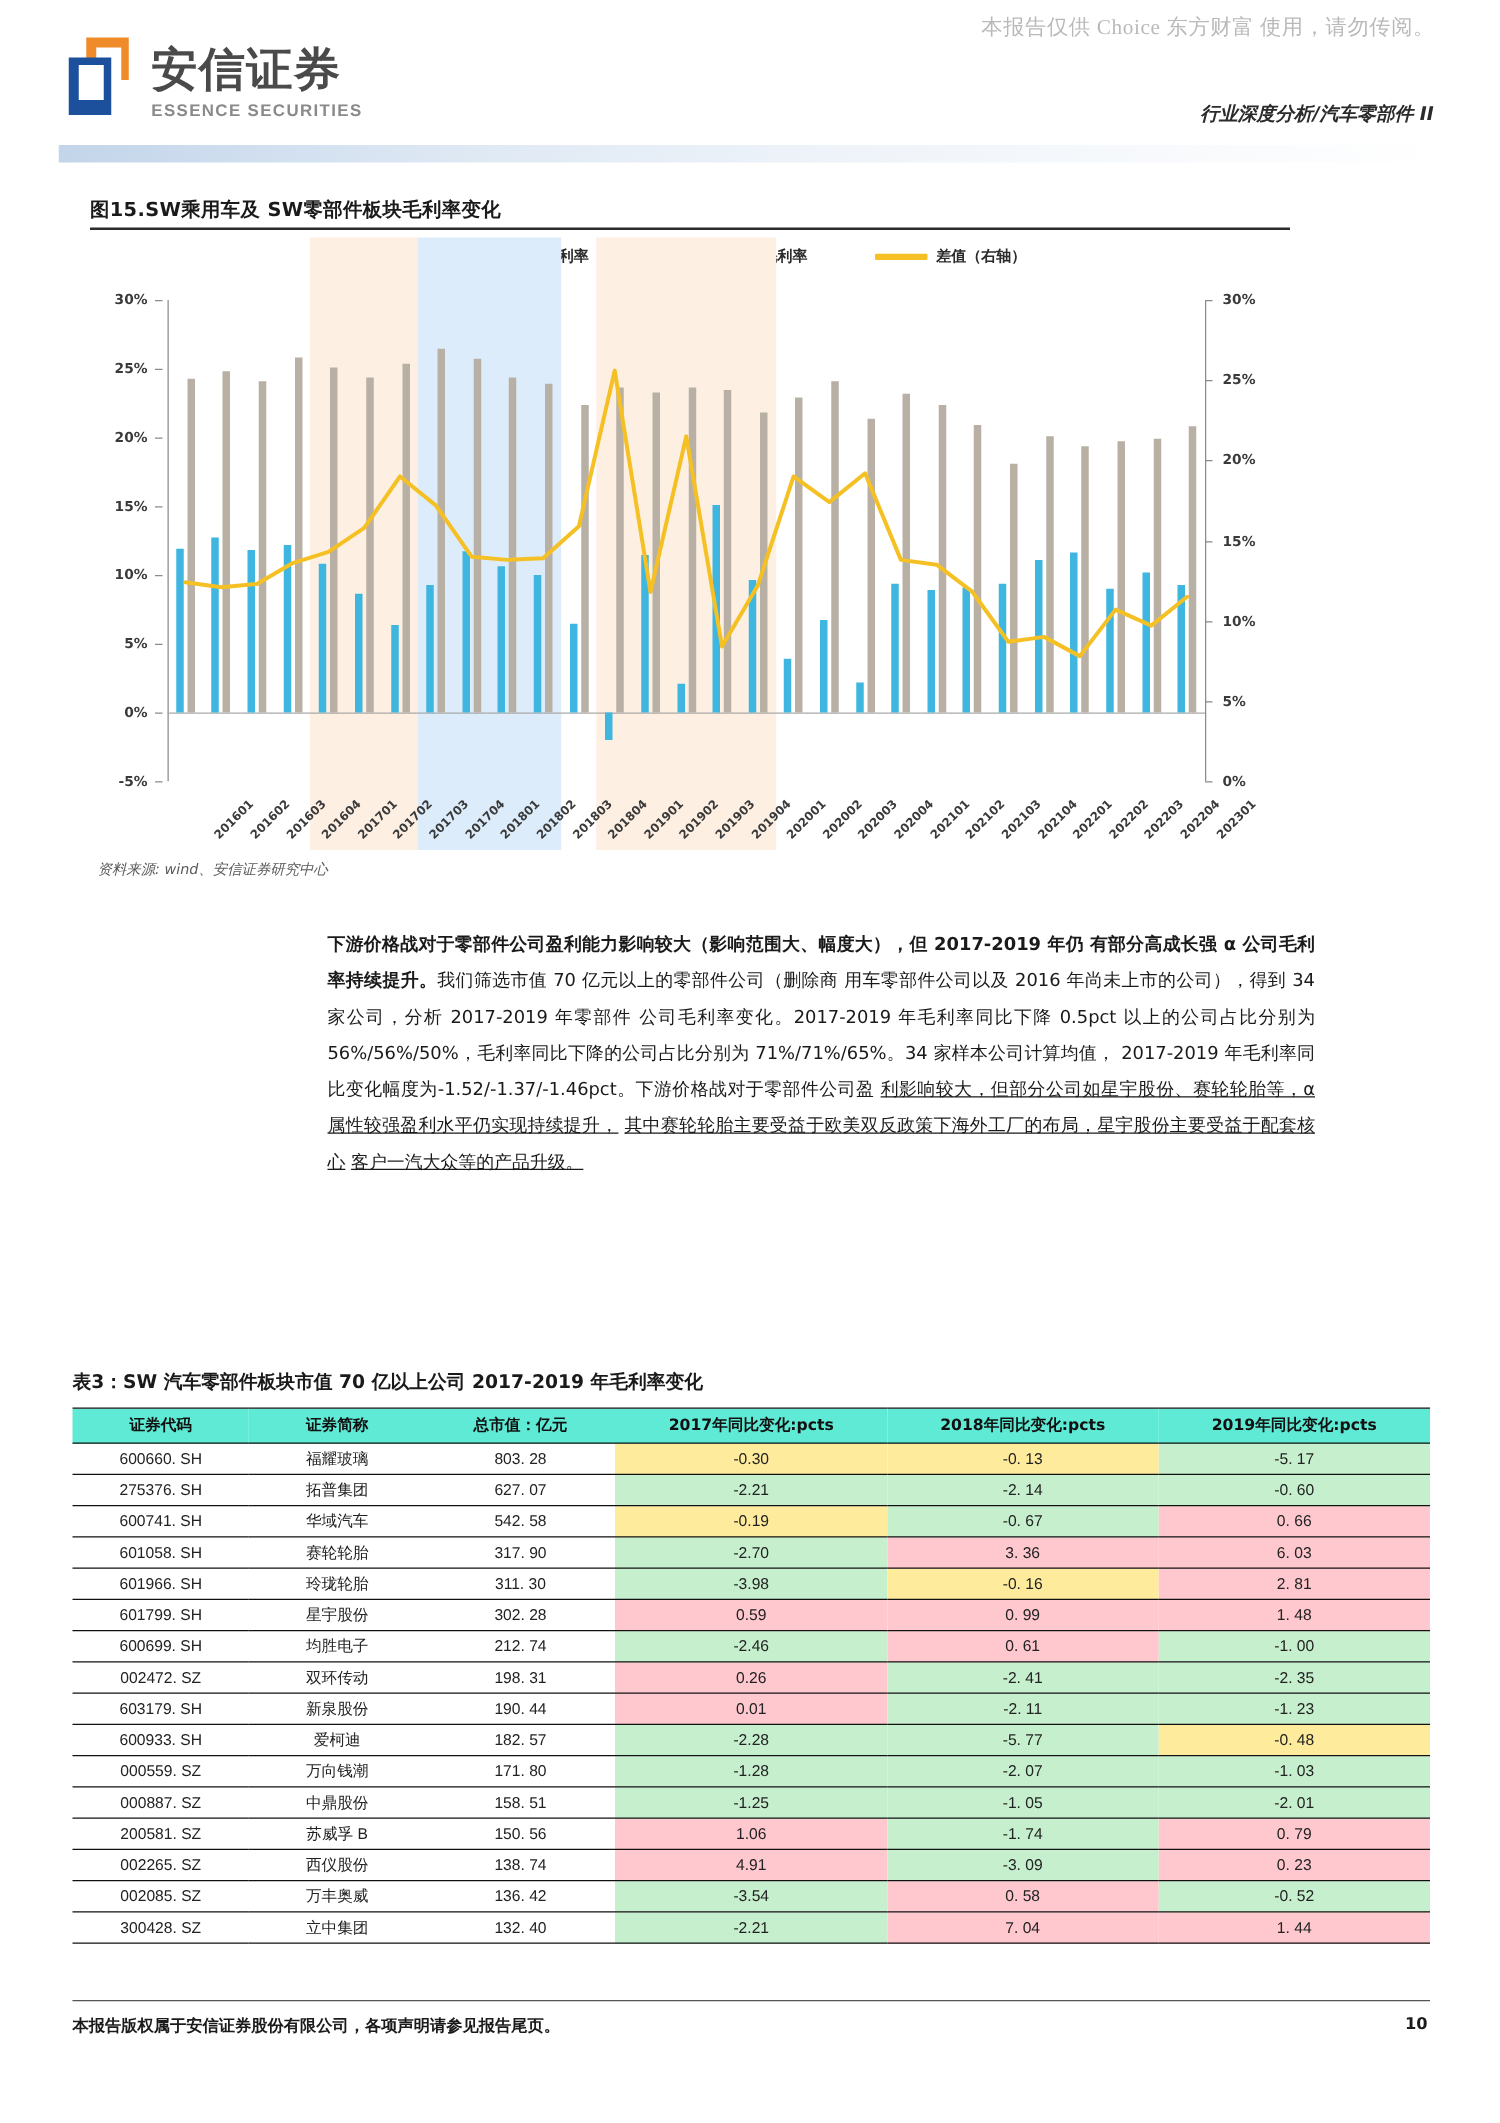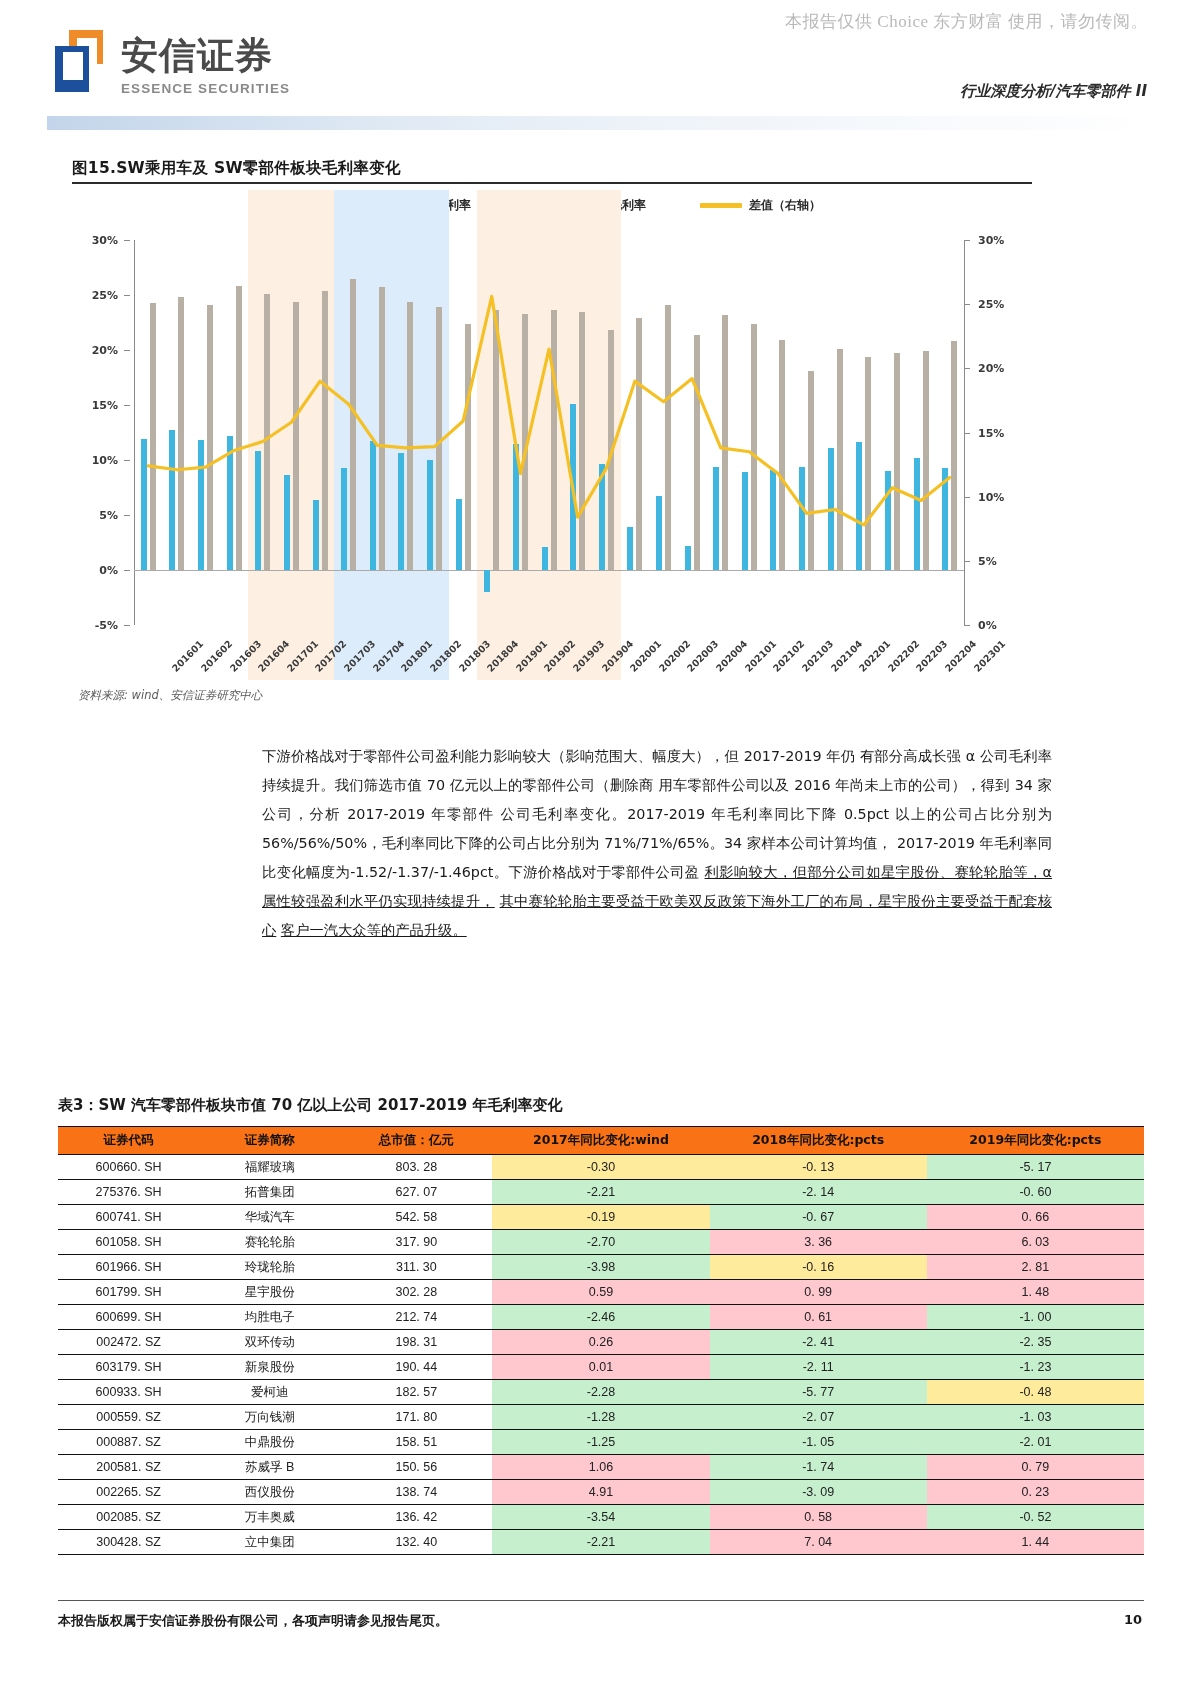--- a/index.html
+++ b/index.html
@@ -110,35 +110,35 @@
     font-style:italic;
   }
 
   
   .para {
     position:absolute; left:262px; top:742px; width:790px;
     font-family:"DejaVu Sans", sans-serif;
     font-size:14.3px; line-height:29px; color:#1a1a1a;
     text-align:justify;
   }
-  .para b { font-weight:normal; }
+  .para b { font-weight:bold; }
   .para .ul { text-decoration:underline; }
 
   
   .tbl-title {
     position:absolute; left:58px; top:1096px;
     font-family:"DejaVu Sans", sans-serif; font-size:15px; font-weight:bold; color:#1a1a1a;
   }
   table.data {
     position:absolute; left:58px; top:1126px; width:1086px;
     border-collapse:collapse;
     font-family:"Liberation Sans", sans-serif;
   }
   table.data th {
-    background:#f97316; color:#111;
+    background:#5eead4; color:#111;
     font-family:"DejaVu Sans", sans-serif;
     font-weight:bold; font-size:12.5px;
     padding:5px 16px; text-align:center;
     border-top:1.6px solid #111; border-bottom:1.6px solid #111;
   }
   table.data td {
     font-size:12.5px; color:#222; text-align:center;
     padding:3.5px 4px;
     border-bottom:1px solid #111;
   }
@@ -342,21 +342,21 @@
 
   <div class="para" id="para"><span><b>下游价格战对于零部件公司盈利能力影响较大（影响范围大、幅度大），但 2017-2019 年仍</b></span> <span><b>有部分高成长强 α 公司毛利率持续提升。</b><span>我们筛选市值 70 亿元以上的零部件公司（删除商</span></span> <span><span>用车零部件公司以及 2016 年尚未上市的公司），得到 34 家公司，分析 2017-2019 年零部件</span></span> <span><span>公司毛利率变化。2017-2019 年毛利率同比下降 0.5pct 以上的公司占比分别为</span></span> <span><span>56%/56%/50%，毛利率同比下降的公司占比分别为 71%/71%/65%。34 家样本公司计算均值，</span></span> <span><span>2017-2019 年毛利率同比变化幅度为-1.52/-1.37/-1.46pct。下游价格战对于零部件公司盈</span></span> <span><span class="ul">利影响较大，但部分公司如星宇股份、赛轮轮胎等，α 属性较强盈利水平仍实现持续提升，</span></span> <span><span class="ul">其中赛轮轮胎主要受益于欧美双反政策下海外工厂的布局，星宇股份主要受益于配套核心</span></span> <span><span class="ul">客户一汽大众等的产品升级。</span></span> </div>
 
   <div class="tbl-title">表3：SW 汽车零部件板块市值 70 亿以上公司 2017-2019 年毛利率变化</div>
   <table class="data">
     <thead>
         <tr id="thead-row">
           <th style="width: 13%;">证券代码</th>
           <th style="width: 13%;">证券简称</th>
           <th style="width: 14%;">总市值：亿元</th>
-          <th style="width: 20%;">2017年同比变化:wind</th>
+          <th style="width: 20%;">2017年同比变化:pcts</th>
           <th style="width: 20%;">2018年同比变化:pcts</th>
           <th style="width: 20%;">2019年同比变化:pcts</th>
         </tr>
       </thead>
     <tbody id="tbody">
         <tr>
           <td class="code">600660. SH</td>
           <td class="name">福耀玻璃</td>
           <td class="cap">803. 28</td>
           <td class="c-yellow">-0.30</td>

